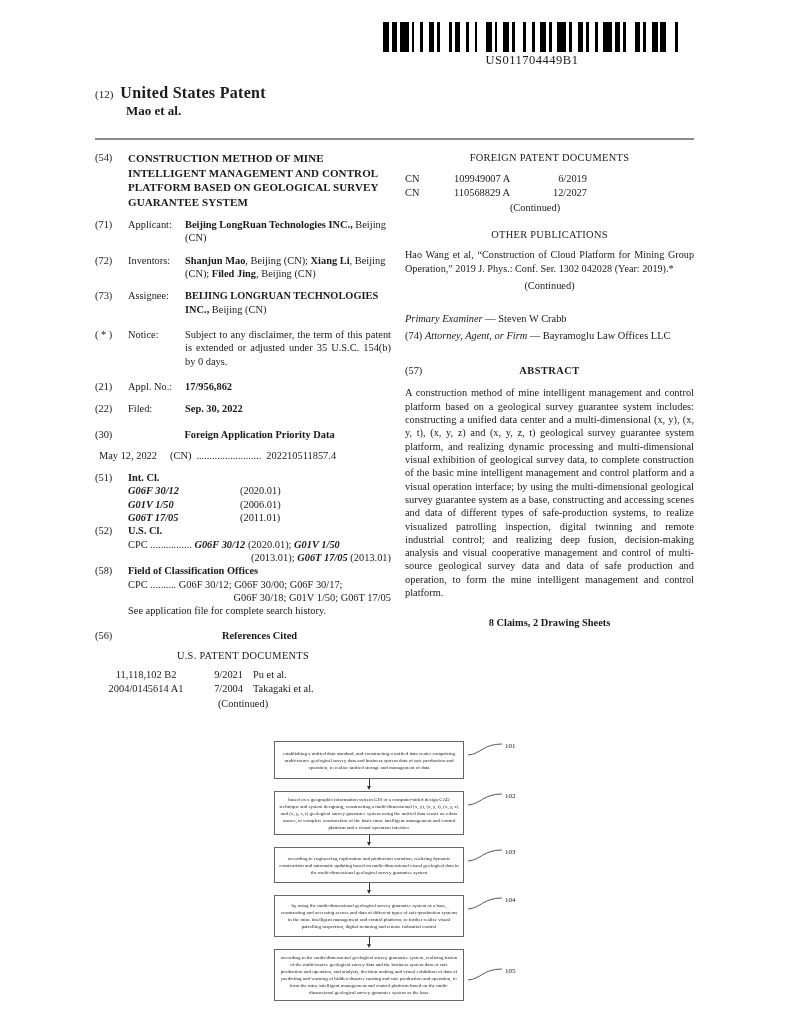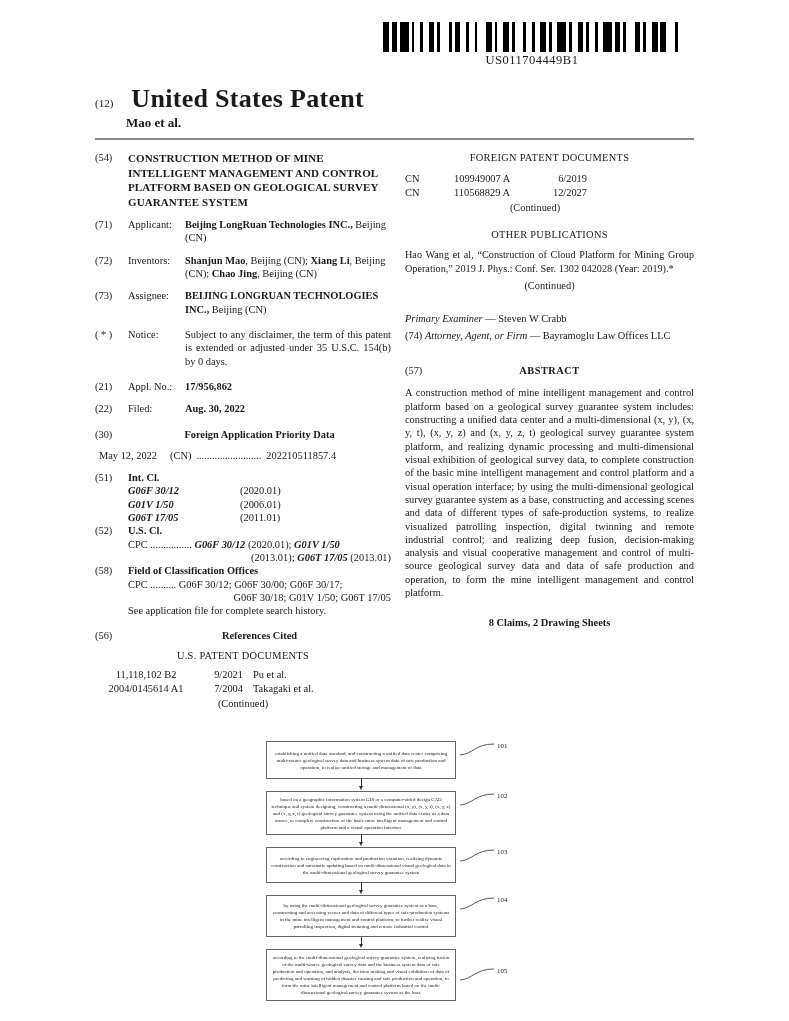--- a/index.html
+++ b/index.html
@@ -10,23 +10,23 @@
   
   .barcode-area { position:absolute; top:22px; left:383px; width:298px; text-align:center; }
   .barcode { display:flex; height:30px; width:298px; }
   .barcode span { height:100%; flex:none; }
   .bar-b { background:#000; }
   .bar-w { background:#fff; }
   .barcode-text { font-size:12.5px; letter-spacing:.5px; margin-top:1px; }
 
   
   .header { position:absolute; top:84px; left:95px; width:599px; display:flex; justify-content:space-between; }
-  .h-title-row { display:flex; align-items:baseline; gap:18px; }
+  .h-title-row { display:flex; align-items:baseline; gap:7px; }
   .h-tag { font-size:11px; font-weight:normal; }
-  .h-title { font-size:26px; font-weight:bold; letter-spacing:.3px; }
+  .h-title { font-size:16px; font-weight:bold; letter-spacing:.3px; }
   .h-byline { font-size:13px; font-weight:bold; margin-left:31px; margin-top:1px; }
   .h-right { width:274px; }
   .h-row { display:flex; align-items:baseline; margin-bottom:2px; }
   .h-row .h-tag { margin-right:6px; }
   .h-label { font-size:13.5px; font-weight:bold; }
   .h-value { margin-left:auto; font-size:17px; font-weight:bold; }
   .h-value-date { margin-left:auto; font-size:16px; font-weight:bold; }
   .rule { position:absolute; top:138px; left:95px; width:599px; border-top:2px solid #8a8a8a; }
 
   
@@ -71,21 +71,21 @@
   .pubs-text { margin-top:6px; line-height:1.45; font-size:10.2px; }
   .exam-block { margin-top:20px; }
   .exam-block div { margin-bottom:3px; }
   .abstract-head { position:relative; text-align:center; margin-top:22px; }
   .ab-num { position:absolute; left:0; top:0; }
   .ab-title { font-weight:bold; letter-spacing:.5px; }
   .abstract-text { margin-top:9px; }
   .claims { text-align:center; font-weight:bold; margin-top:17px; }
 
   
-  .flowchart { position:absolute; left:266px; top:741px; width:280px; }
+  .flowchart { position:absolute; left:274px; top:741px; width:280px; }
   .flow-step { position:relative; }
   .flow-box { width:190px; border:1px solid #666; display:flex; align-items:center; justify-content:center; padding:3px 4px; background:#fff; }
   .flow-text { font-size:5px; line-height:1.4; text-align:center; color:#222; }
   .s1 { min-height:38px; } .s2 { min-height:44px; } .s3 { min-height:36px; } .s4 { min-height:42px; } .s5 { min-height:52px; }
   .flow-arrow { width:190px; height:12px; display:flex; flex-direction:column; align-items:center; }
   .flow-arrow .line { width:1px; height:7px; background:#333; }
   .flow-arrow .head { width:0; height:0; border-left:2.6px solid transparent; border-right:2.6px solid transparent; border-top:4.5px solid #333; }
   .flow-ref { position:absolute; left:193px; top:1px; display:flex; align-items:flex-start; }
   .flow-ref .num { font-size:7px; margin-left:2px; }
 </style>
@@ -186,21 +186,21 @@
 
       <div class="field">
         <span class="fnum">(71)</span>
         <span class="flabel">Applicant:</span>
         <span class="fbody"><b>Beijing LongRuan Technologies INC.,</b><span> Beijing (CN)</span></span>
       </div>
 
       <div class="field">
         <span class="fnum">(72)</span>
         <span class="flabel">Inventors:</span>
-        <span class="fbody"><b>Shanjun Mao</b><span>, Beijing (CN); </span><b>Xiang Li</b><span>, Beijing (CN); </span><b>Chao Jing</b><span>, Beijing (CN)</span></span>
+        <span class="fbody"><b>Shanjun Mao</b><span>, Beijing (CN); </span><b>Xiang Li</b><span>, Beijing (CN); </span><b>Filed Jing</b><span>, Beijing (CN)</span></span>
       </div>
 
       <div class="field">
         <span class="fnum">(73)</span>
         <span class="flabel">Assignee:</span>
         <span class="fbody"><b>BEIJING LONGRUAN TECHNOLOGIES INC.,</b><span> Beijing (CN)</span></span>
       </div>
 
       <div class="field" style="margin-top:12px;">
         <span class="fnum">( * )</span>
@@ -210,21 +210,21 @@
 
       <div class="field" style="margin-top:12px;">
         <span class="fnum">(21)</span>
         <span class="flabel">Appl. No.:</span>
         <span class="fbody bold">17/956,862</span>
       </div>
 
       <div class="field">
         <span class="fnum">(22)</span>
         <span class="flabel">Filed:</span>
-        <span class="fbody bold">Aug. 30, 2022</span>
+        <span class="fbody bold">Sep. 30, 2022</span>
       </div>
 
       <div class="field" style="margin-top:12px; margin-bottom:0;">
         <span class="fnum">(30)</span>
         <span class="fbody bold center">Foreign Application Priority Data</span>
       </div>
       <div class="pr-row">
         <span>May 12, 2022</span>
         <span class="pr-cc">(CN)</span>
         <span class="pr-dots">.........................</span>

